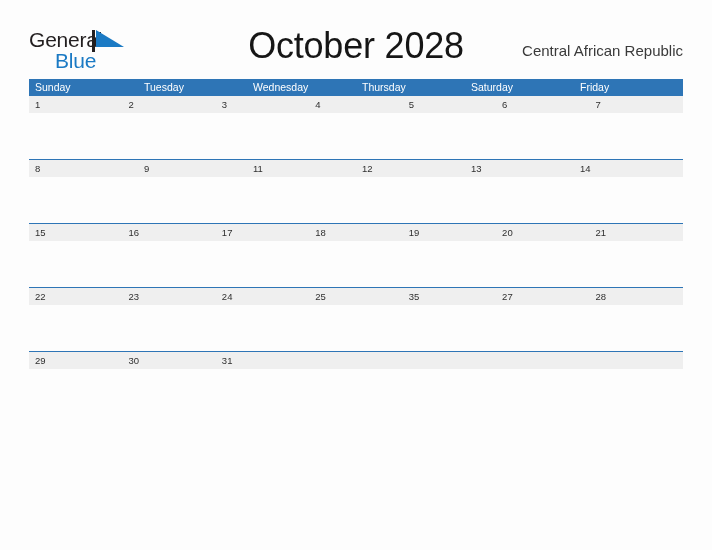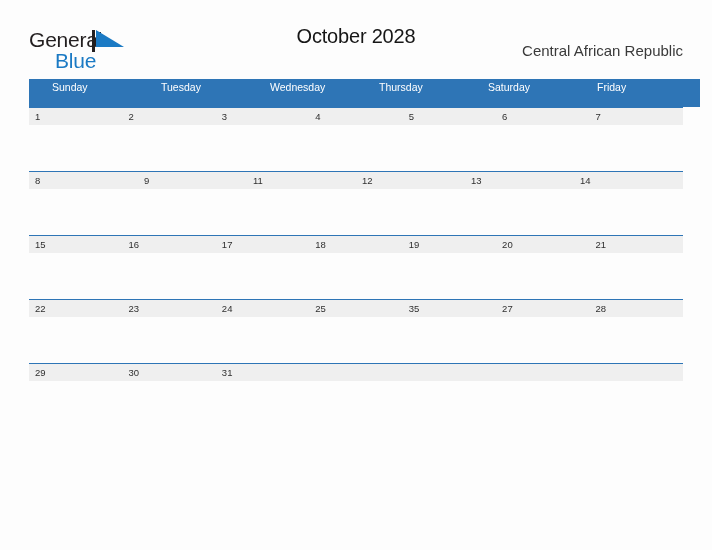--- a/index.html
+++ b/index.html
@@ -64,21 +64,21 @@
     line-height: 23px;
     white-space: nowrap;
   }
 
   .cal-title {
     position: absolute;
     left: 0;
     right: 0;
     top: 0;
     text-align: center;
-    font-size: 20px;
+    font-size: 36px;
     font-weight: 400;
     color: #161616;
     letter-spacing: -0.2px;
     white-space: nowrap;
   }
 
   .cal-subtitle {
     position: absolute;
     right: 0;
     top: 17px;
@@ -91,23 +91,22 @@
   .calendar {
     position: absolute;
     left: 29px;
     top: 79px;
     width: 654px;
   }
 
   .weekdays {
     display: flex;
     width: 100%;
-    height: 28px;
+    height: 16px;
     background: #2e75b6;
-    padding-left: 17px;
   }
   .weekday {
     flex: 1 1 0;
     font-size: 10.5px;
     color: #ffffff;
     line-height: 17px;
     padding-left: 6px;
     box-sizing: border-box;
     white-space: nowrap;
     overflow: hidden;

